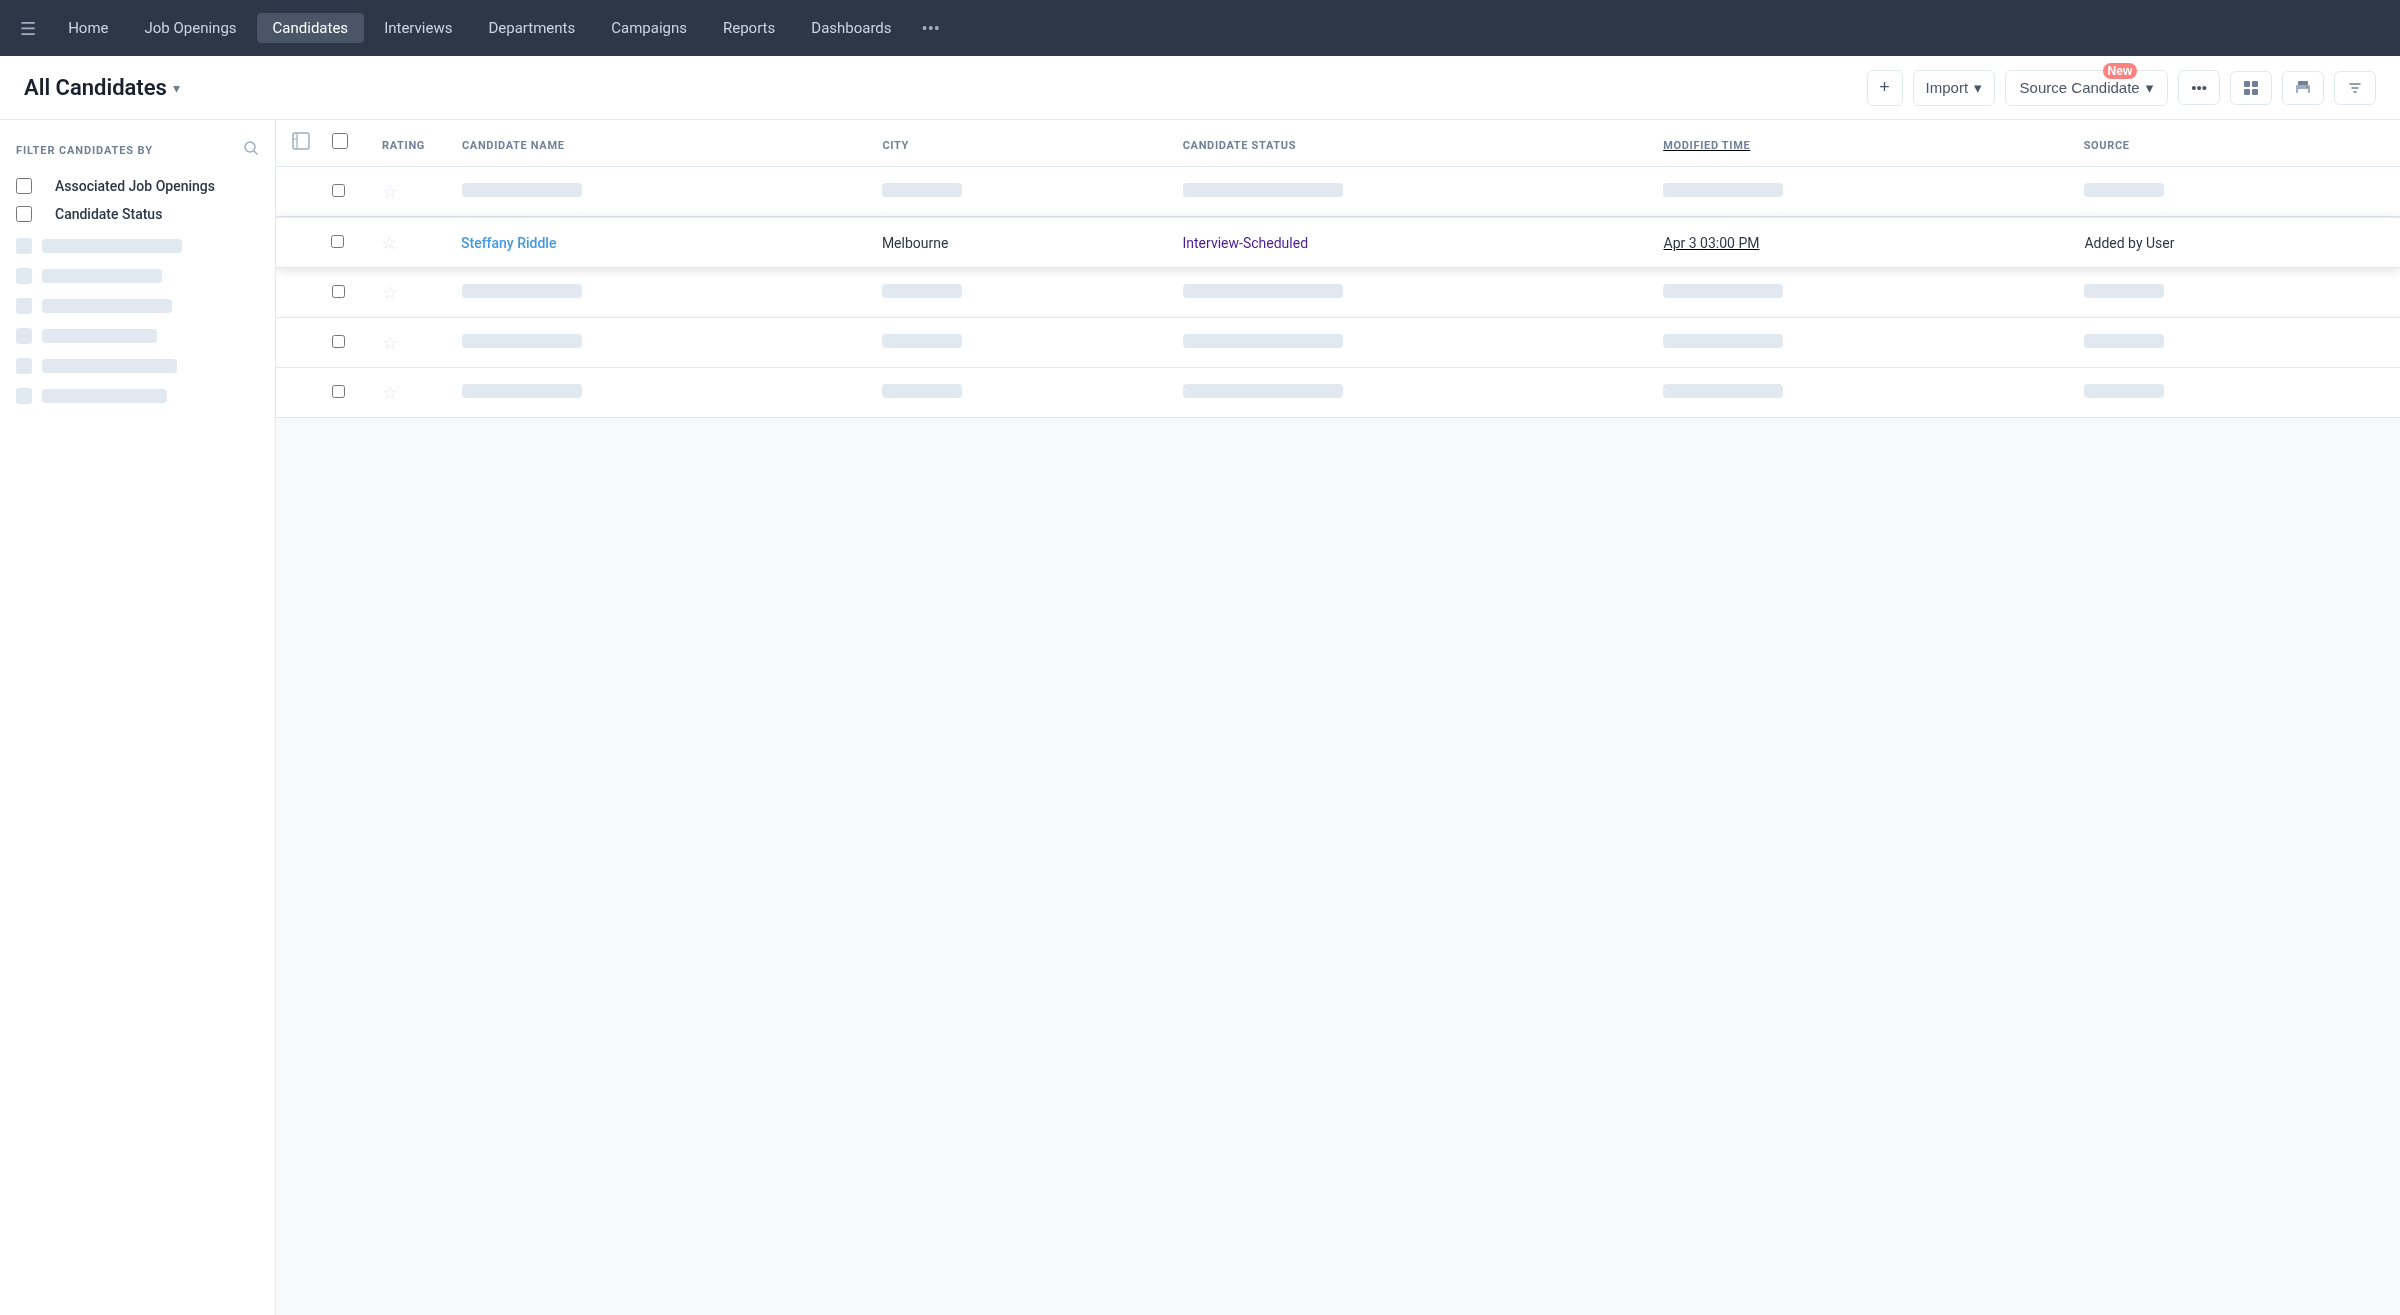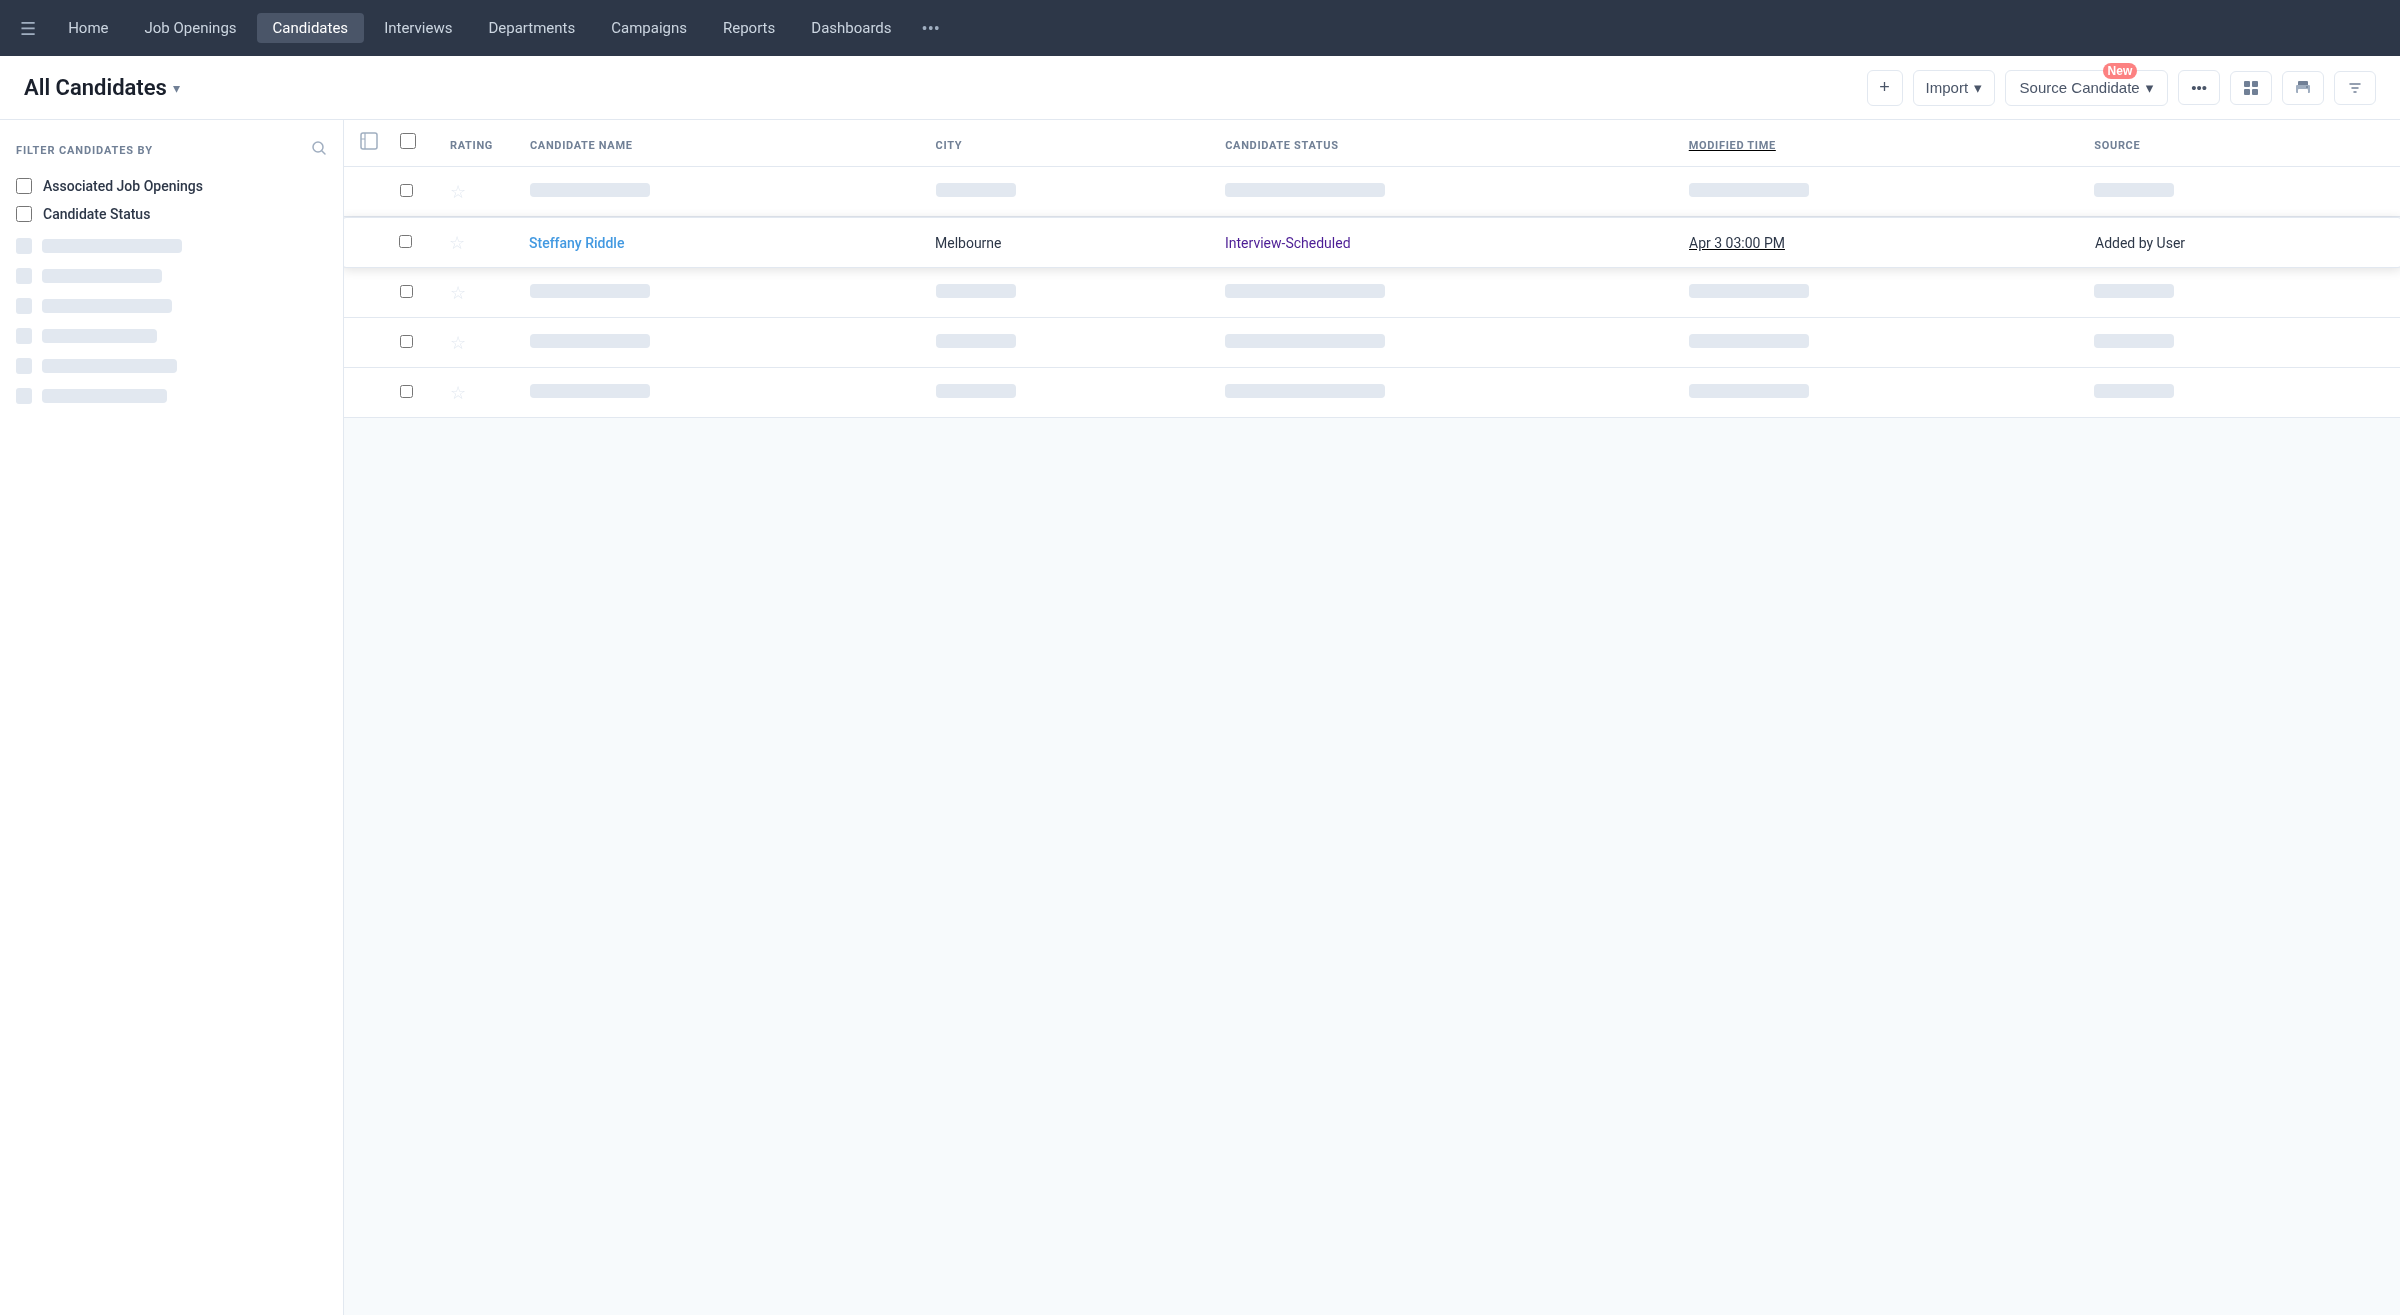--- a/index.html
+++ b/index.html
@@ -120,21 +120,21 @@
     }
 
     
     .main-layout {
       display: flex;
       height: calc(100vh - 120px);
     }
 
     
     .sidebar {
-      width: 344px;
+      width: 276px;
       background: #fff;
       border-right: 1px solid #e2e8f0;
       padding: 20px 16px;
       flex-shrink: 0;
     }
     .sidebar-header {
       display: flex;
       align-items: center;
       justify-content: space-between;
       margin-bottom: 18px;
@@ -147,21 +147,21 @@
       text-transform: uppercase;
     }
     .sidebar-search-icon {
       color: #a0aec0;
       font-size: 16px;
       cursor: pointer;
     }
     .sidebar-filter-item {
       display: flex;
       align-items: center;
-      gap: 11px;
+      gap: 23px;
       margin-bottom: 12px;
       cursor: pointer;
     }
     .sidebar-filter-item input[type=checkbox] {
       width: 16px;
       height: 16px;
       accent-color: #4299e1;
       cursor: pointer;
     }
     .sidebar-filter-label {

